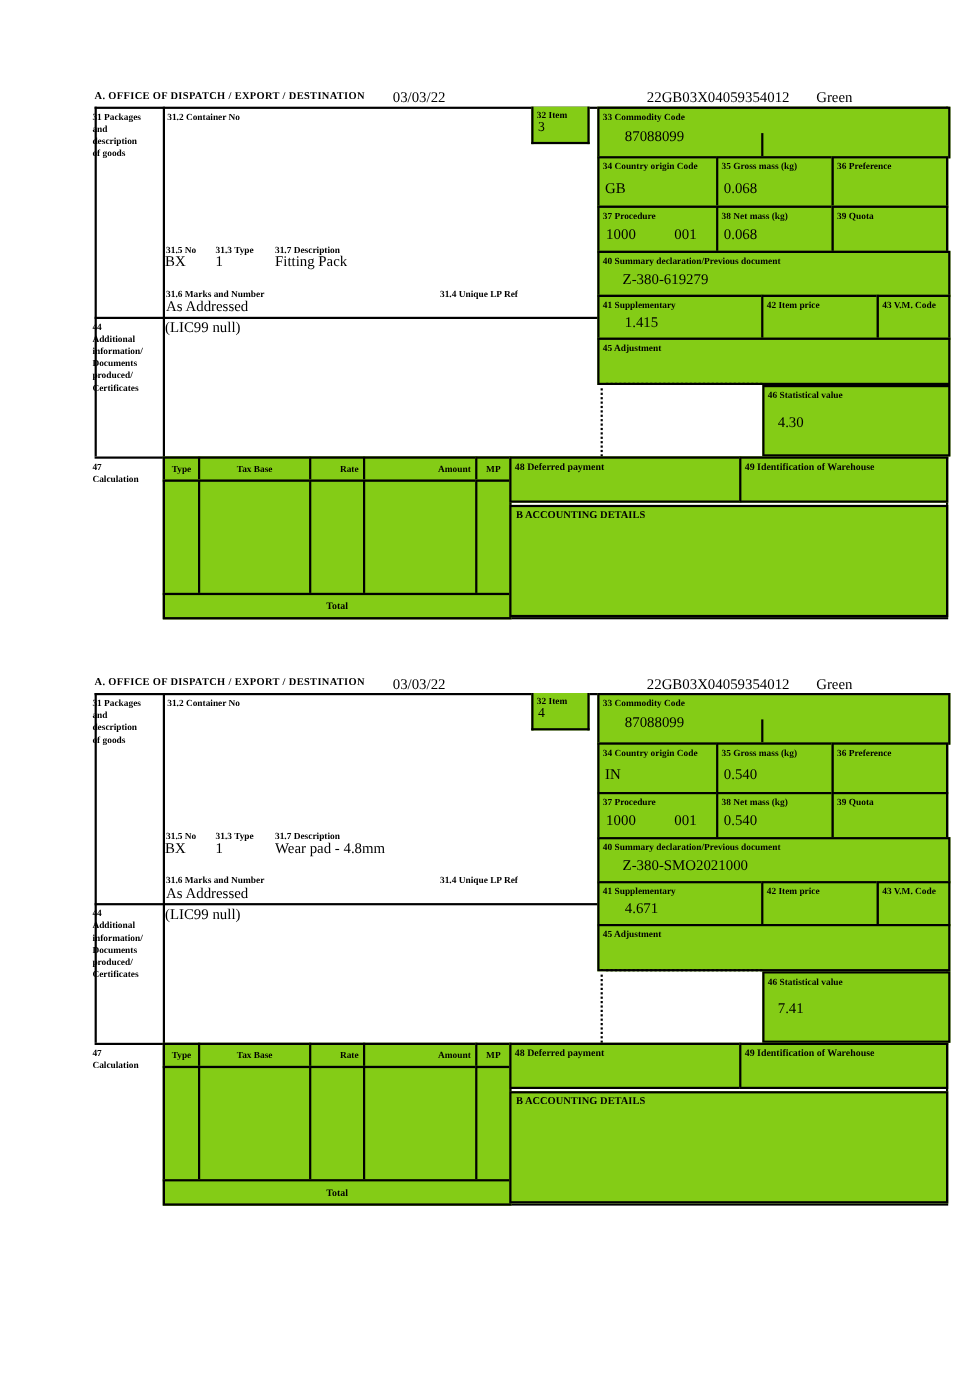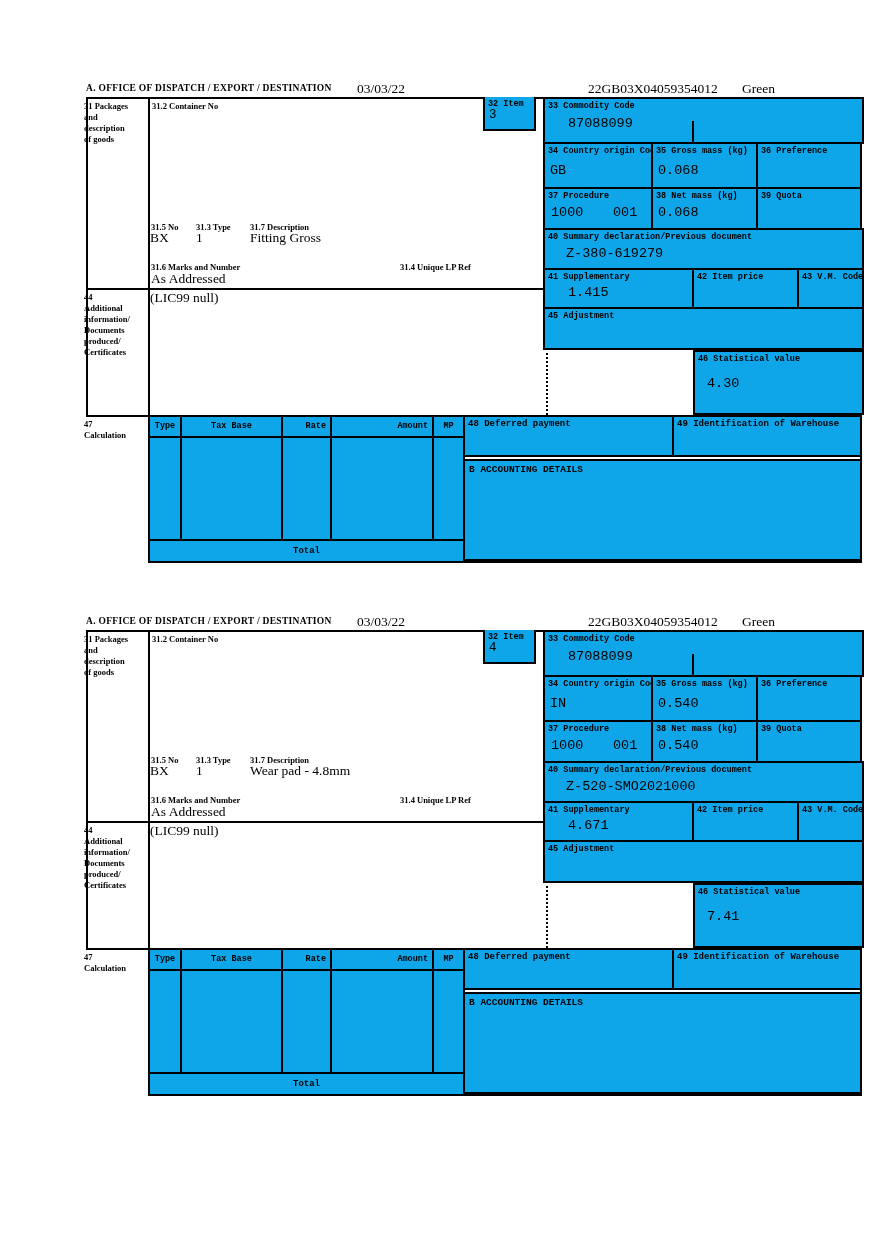--- a/index.html
+++ b/index.html
@@ -4,21 +4,21 @@
 <style>
   html,body{margin:0;padding:0;background:#fff;}
   .sheet{position:relative;width:882px;height:1250px;background:#fff;overflow:hidden;
          font-family:"Liberation Serif",serif;color:#000;}
   .block{position:absolute;left:0;width:882px;height:498px;}
   
   .ln{position:absolute;}
   .ln-h{border-top:2px solid #000;height:0;}
   .ln-v{border-left:2px solid #000;width:0;}
   
-  .cell{position:absolute;border:2px solid #000;box-sizing:border-box;background:#0ea5e9;font-family:Liberation Mono, monospace;}
+  .cell{position:absolute;border:2px solid #000;box-sizing:border-box;background:#84cc16;}
   .cell-noborder-top{border-top:none;}
   .dotted{position:absolute;border-top:2px dotted #000;border-left:2px dotted #000;box-sizing:border-box;background:transparent;}
   
   .cl{position:absolute;left:3px;top:2px;font-weight:bold;font-size:8.5px;white-space:nowrap;}
   .val{position:absolute;font-size:13.5px;white-space:nowrap;}
   .flb{position:absolute;font-weight:bold;font-size:8.5px;line-height:11px;white-space:pre-line;}
   .sml{position:absolute;font-weight:bold;font-size:8.5px;white-space:nowrap;}
   .hdr{position:absolute;font-weight:bold;font-size:9.5px;letter-spacing:.3px;white-space:nowrap;}
   .hval{position:absolute;font-size:13.5px;white-space:nowrap;}
   .th{font-weight:bold;font-size:8.5px;padding-top:4px;box-sizing:border-box;text-align:center;}
@@ -58,21 +58,21 @@
 Certificates</div>
     <div class="flb" style="left:84px;top:336px;width:62px;">47
 Calculation</div>
 
     <div class="sml" style="left:152px;top:18px;">31.2 Container No</div>
     <div class="sml" style="left:151px;top:139px;">31.5 No</div>
     <div class="sml" style="left:196px;top:139px;">31.3 Type</div>
     <div class="sml" style="left:250px;top:139px;">31.7 Description</div>
     <div class="val" style="left:150px;top:147px;">BX</div>
     <div class="val" style="left:196px;top:147px;">1</div>
-    <div class="val" style="left:250px;top:147px;">Fitting Gross</div>
+    <div class="val" style="left:250px;top:147px;">Fitting Pack</div>
     <div class="sml" style="left:151px;top:179px;">31.6 Marks and Number</div>
     <div class="sml" style="left:400px;top:179px;">31.4 Unique LP Ref</div>
     <div class="val" style="left:151px;top:188px;">As Addressed</div>
     <div class="val" style="left:150px;top:207px;">(LIC99 null)</div>
 
     <div class="cell cell-noborder-top" style="left:483px;top:14px;width:53px;height:34px;">
       <div class="cl">32 Item</div>
       <div class="val" style="left:4px;top:11px;font-size:12.5px;">3</div>
     </div>
 
@@ -223,21 +223,21 @@
     </div>
     <div class="cell" style="left:651px;top:104px;width:107px;height:43px;">
       <div class="cl">38 Net mass (kg)</div>
       <div class="val" style="left:5px;top:16px;">0.540</div>
     </div>
     <div class="cell" style="left:756px;top:104px;width:106px;height:43px;">
       <div class="cl">39 Quota</div>
     </div>
     <div class="cell" style="left:543px;top:145px;width:321px;height:42px;">
       <div class="cl">40 Summary declaration/Previous document</div>
-      <div class="val" style="left:21px;top:16px;">Z-520-SMO2021000</div>
+      <div class="val" style="left:21px;top:16px;">Z-380-SMO2021000</div>
     </div>
     <div class="cell" style="left:543px;top:185px;width:151px;height:41px;">
       <div class="cl">41 Supplementary</div>
       <div class="val" style="left:23px;top:15px;">4.671</div>
     </div>
     <div class="cell" style="left:692px;top:185px;width:107px;height:41px;">
       <div class="cl">42 Item price</div>
       <div class="val" style="left:5px;top:15px;"></div>
     </div>
     <div class="cell" style="left:797px;top:185px;width:67px;height:41px;">

